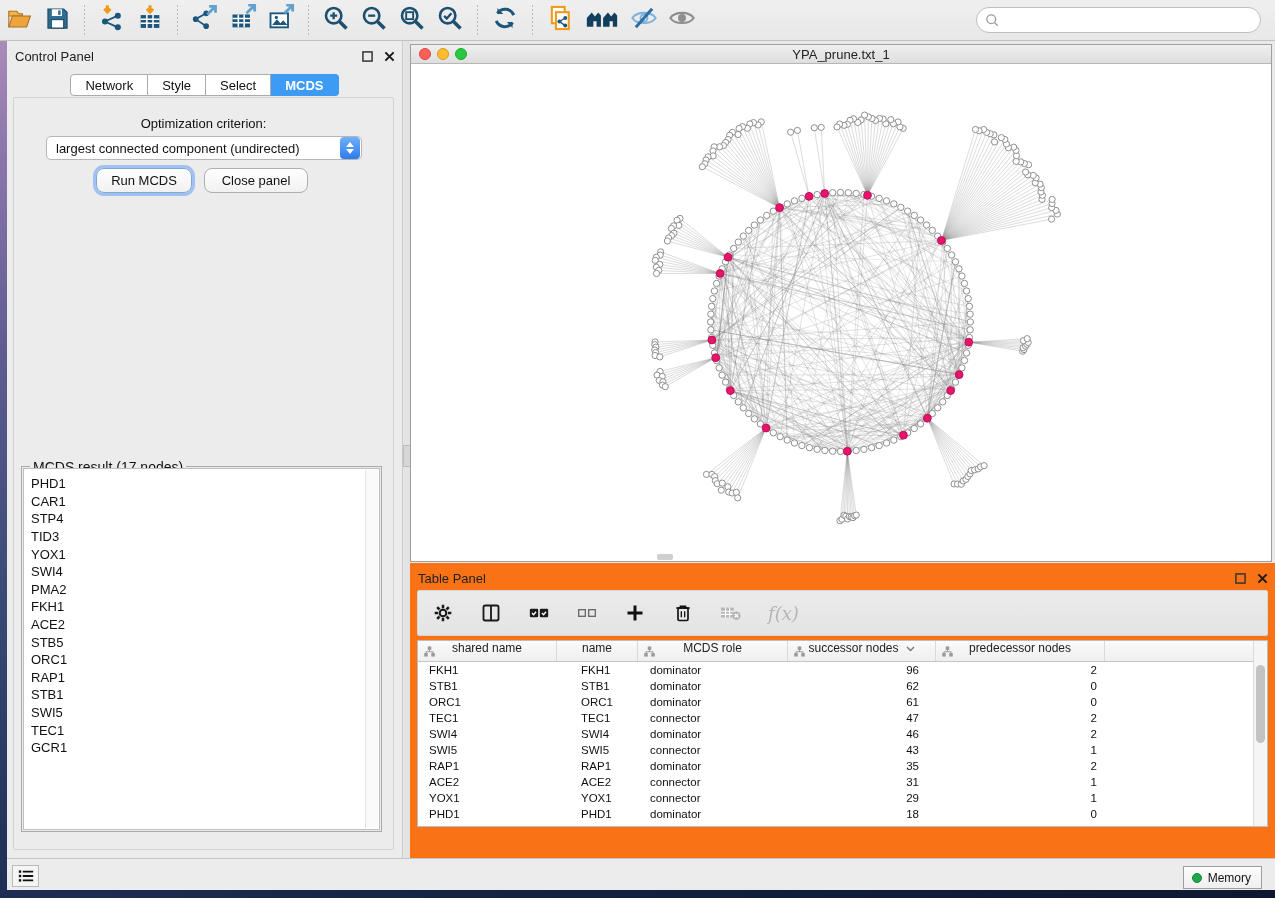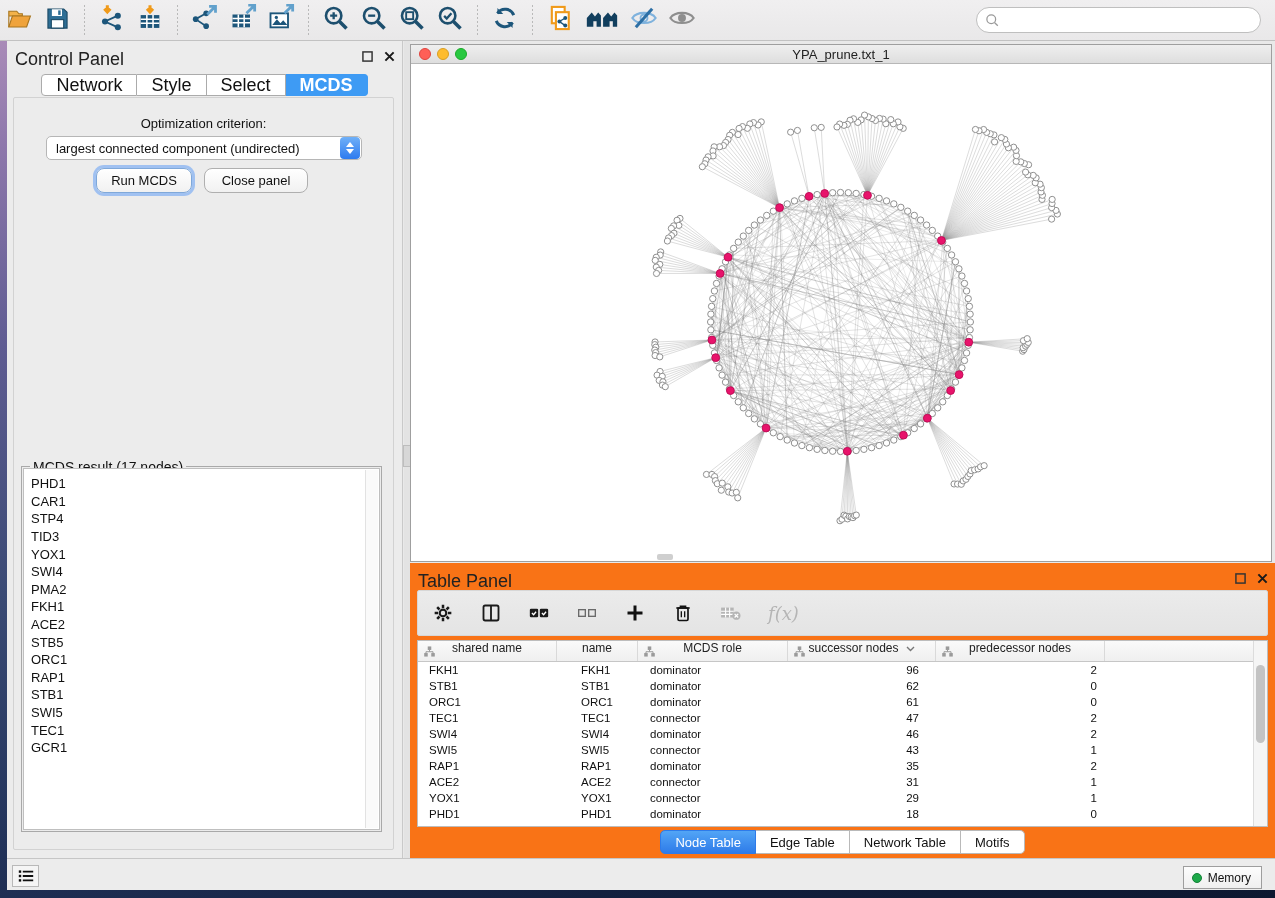--- a/index.html
+++ b/index.html
@@ -21,27 +21,27 @@
   #search-input { width:285px; height:26px; border:1px solid #BFBFBF; border-radius:13px;
     background:#fff; padding:0 10px 0 28px; font-size:13px; color:#333; outline:none; }
   #search-wrap svg { position:absolute; left:9px; top:6px; }
 
   
   #app-body { position:absolute; left:7px; top:41px; width:1268px; height:849px; background:#E9E9E9; }
 
   
   #control-panel { position:absolute; left:0; top:0; width:396px; height:817px; background:#ECECEC; border-right:1px solid #C9C9C9; }
   .panel-titlebar { position:absolute; left:0; top:0; right:0; height:30px; }
-  .panel-title { position:absolute; left:8px; top:8px; font-size:18px; color:#222; }
+  .panel-title { position:absolute; left:8px; top:8px; font-size:13px; color:#222; }
   .panel-ctls { position:absolute; right:6px; top:8px; display:flex; gap:8px; }
   .panel-ctl { width:14px; height:14px; display:flex; align-items:center; justify-content:center; }
 
   #cp-tabs { position:absolute; left:0; top:33px; width:100%; display:flex; justify-content:center; }
   .cp-tab { height:22px; padding:0 14px; background:#fff; border:1px solid #ABABAB; border-left:none;
-    font-size:18px; color:#111; display:flex; align-items:center; }
+    font-size:13px; color:#111; display:flex; align-items:center; }
   .cp-tab:first-child { border-left:1px solid #ABABAB; border-radius:4px 0 0 4px; }
   .cp-tab:last-child { border-radius:0 4px 4px 0; }
   .cp-tab.active { background:#3E9BF4; border-color:#3E9BF4; color:#fff; font-weight:bold; }
 
   #cp-content { position:absolute; left:6px; right:8px; top:56px; bottom:8px;
     background:#ECECEC; border:1px solid #D2D2D2; border-radius:2px; }
   #opt-label { position:absolute; left:0; top:18px; width:100%; text-align:center; font-size:13px; color:#111; }
   #criterion-select { position:absolute; left:32px; top:38px; width:316px; height:24px;
     background:#fff; border:1px solid #B6B6B6; border-radius:5px; display:flex; align-items:center; }
   #criterion-select .sel-text { flex:1; font-size:13px; color:#111; padding-left:9px; white-space:nowrap; overflow:hidden; }
@@ -1369,26 +1369,20 @@
     <div class="td">dominator</div>
     <div class="td">18</div>
     <div class="td">0</div>
   </div>
 </div>
         <div id="nt-scroll">
             <div id="nt-thumb"></div>
           </div>
       </div>
 
-      <div id="tp-tabs">
-        <div class="tp-tab active">Node Table</div>
-        <div class="tp-tab">Edge Table</div>
-        <div class="tp-tab">Network Table</div>
-        <div class="tp-tab">Motifs</div>
-      </div>
     </div>
 
     <div id="status-bar">
       <div id="menu-btn">
         <svg width="16" height="14" viewBox="0 0 20 16">
             <g fill="#111">
               <rect x="1" y="1" width="3" height="3"></rect>
               <rect x="1" y="6.5" width="3" height="3"></rect>
               <rect x="1" y="12" width="3" height="3"></rect>
             </g>

